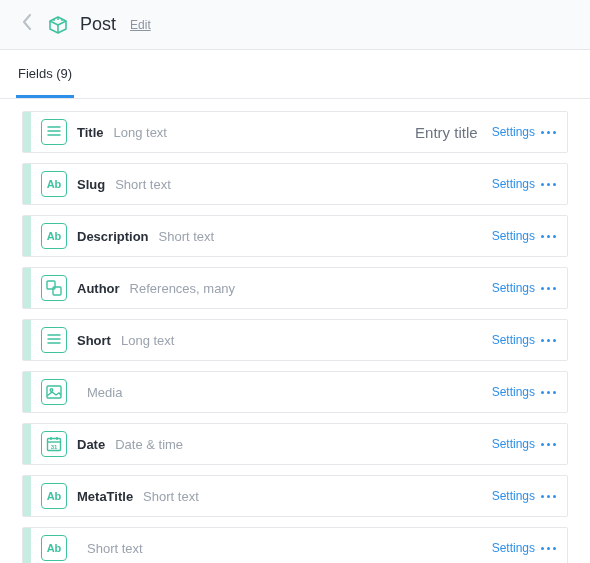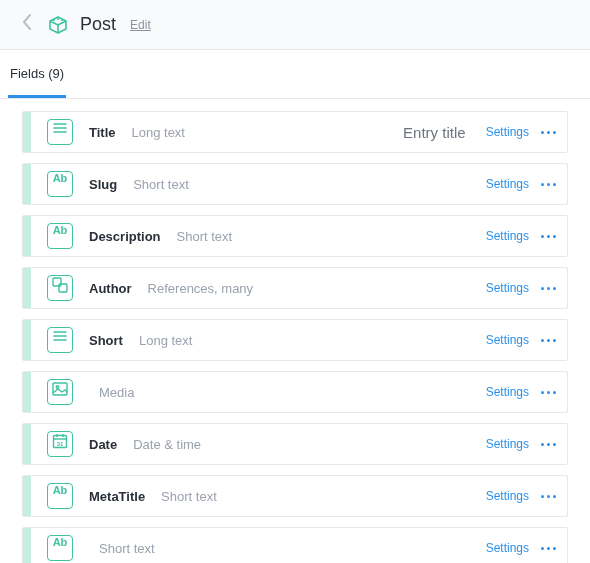--- a/index.html
+++ b/index.html
@@ -36,21 +36,21 @@
   }
   .edit-link {
     margin-left: 14px;
     color: #8a94a1;
     font-size: 12px;
     text-decoration: underline;
     cursor: pointer;
   }
   .tabs {
     display: flex;
-    padding: 0 8px;
+    padding: 0 16px;
     border-bottom: 1px solid #e5e7ea;
   }
   .tab {
     padding: 16px 2px 14px;
     font-size: 13px;
     color: #7b8593;
     cursor: pointer;
     border-bottom: 3px solid transparent;
   }
   .tab.active {
@@ -61,37 +61,36 @@
     padding: 12px 22px 20px;
   }
   .field-row {
     display: flex;
     align-items: center;
     border: 1px solid #e5e7ea;
     border-radius: 2px;
     margin-bottom: 10px;
     height: 42px;
     background: #fff;
-    gap: 6px;
   }
   .grip {
     width: 8px;
     height: 100%;
     background: #c7ece0;
     flex-shrink: 0;
   }
   .type-icon {
     width: 26px;
     height: 26px;
     border: 1.5px solid #3fc2a0;
     border-radius: 4px;
     margin: 0 10px;
     flex-shrink: 0;
     display: flex;
-    align-items: flex-start;
+    align-items: center;
     justify-content: center;
     color: #3fc2a0;
     font-size: 10px;
     font-weight: 700;
   }
   .type-icon svg { display: block; }
   .field-name {
     font-weight: 600;
     color: #2a3039;
   }

